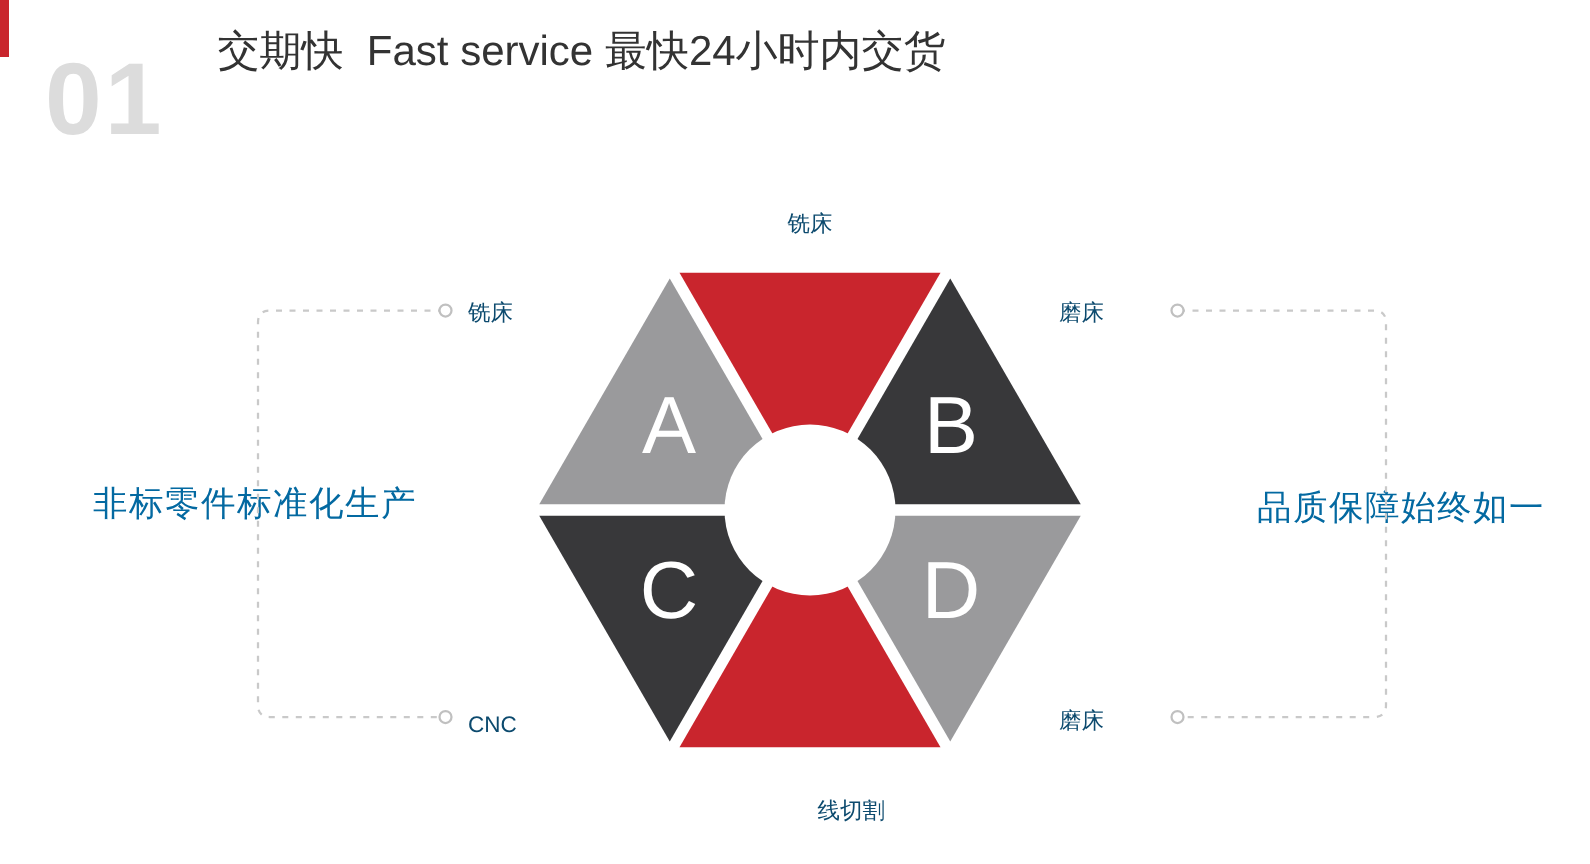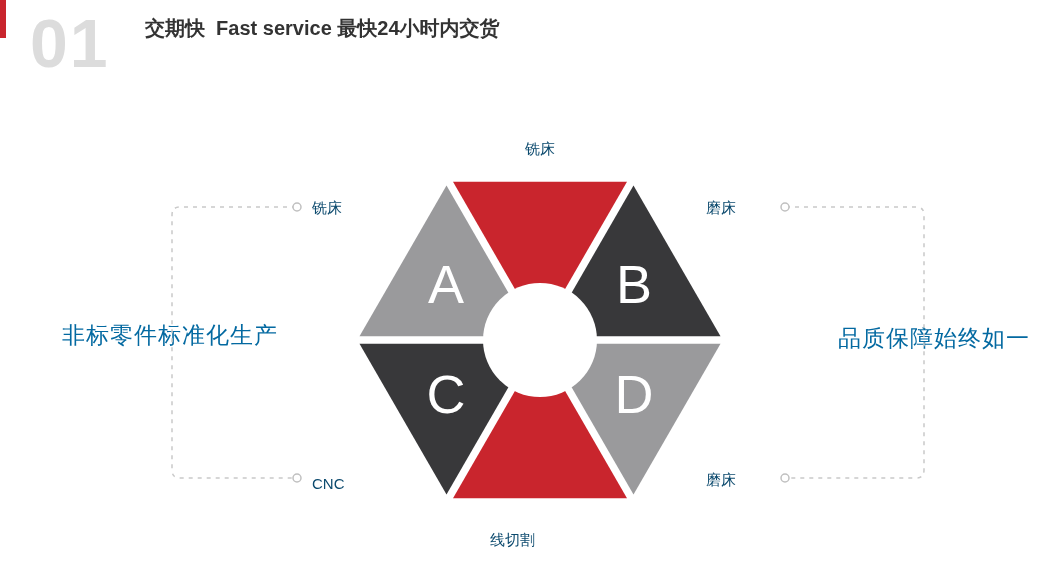--- a/index.html
+++ b/index.html
@@ -1,43 +1,43 @@
 <!DOCTYPE html>
 <html><head>
 <meta charset="utf-8">
 <style>
   *{margin:0;padding:0;box-sizing:border-box}
   html,body{background:#fff}
   body{font-family:"Liberation Sans","DejaVu Sans",sans-serif}
   .slide{position:relative;width:1060px;height:576px;background:#fff;overflow:hidden}
 
   .accent-bar{position:absolute;left:0;top:0;width:6px;height:38px;background:#c9252d}
-  .section-number{position:absolute;left:30px;top:9px;font-size:68px;font-weight:bold;
+  .section-number{position:absolute;left:30px;top:32px;font-size:68px;font-weight:bold;
                   color:#dcdcdc;line-height:1;letter-spacing:2px}
-  .section-title{position:absolute;left:145px;top:15px;font-size:20px;font-weight:bold;
+  .section-title{position:absolute;left:145px;top:15px;font-size:28px;font-weight:normal;
                  color:#333;white-space:pre}
   .bullets{position:absolute;left:146px;top:54px;font-size:12.5px;color:#666;line-height:17px}
   .bullet-line{white-space:pre}
 
   .caption{position:absolute;font-size:23px;color:#0369a1;letter-spacing:1px;white-space:nowrap}
   .caption-left{left:50px;top:320px;width:240px;text-align:center}
   .caption-right{left:838px;top:323px;width:200px;}
 
   .diagram-svg{position:absolute;left:0;top:0}
 
   .letter{position:absolute;width:100px;height:64px;line-height:64px;text-align:center;
           font-size:54px;color:#fff;font-weight:400}
   .letter-a{left:396px;top:252px}
   .letter-b{left:584px;top:252px}
   .letter-c{left:396px;top:362px}
   .letter-d{left:584px;top:362px}
 
   .seg-label{position:absolute;font-size:15px;color:#0c4a6e;white-space:nowrap}
   .label-top{left:490px;top:140px;width:100px;text-align:center}
-  .label-bottom{left:490px;top:531px;width:100px;text-align:left}
+  .label-bottom{left:490px;top:531px;width:100px;text-align:right}
   .label-upper-left{left:312px;top:199px}
   .label-lower-left{left:312px;top:475px}
   .label-upper-right{left:706px;top:199px}
   .label-lower-right{left:706px;top:471px}
 </style>
 </head>
 <body>
 
 <div class="slide">
 

